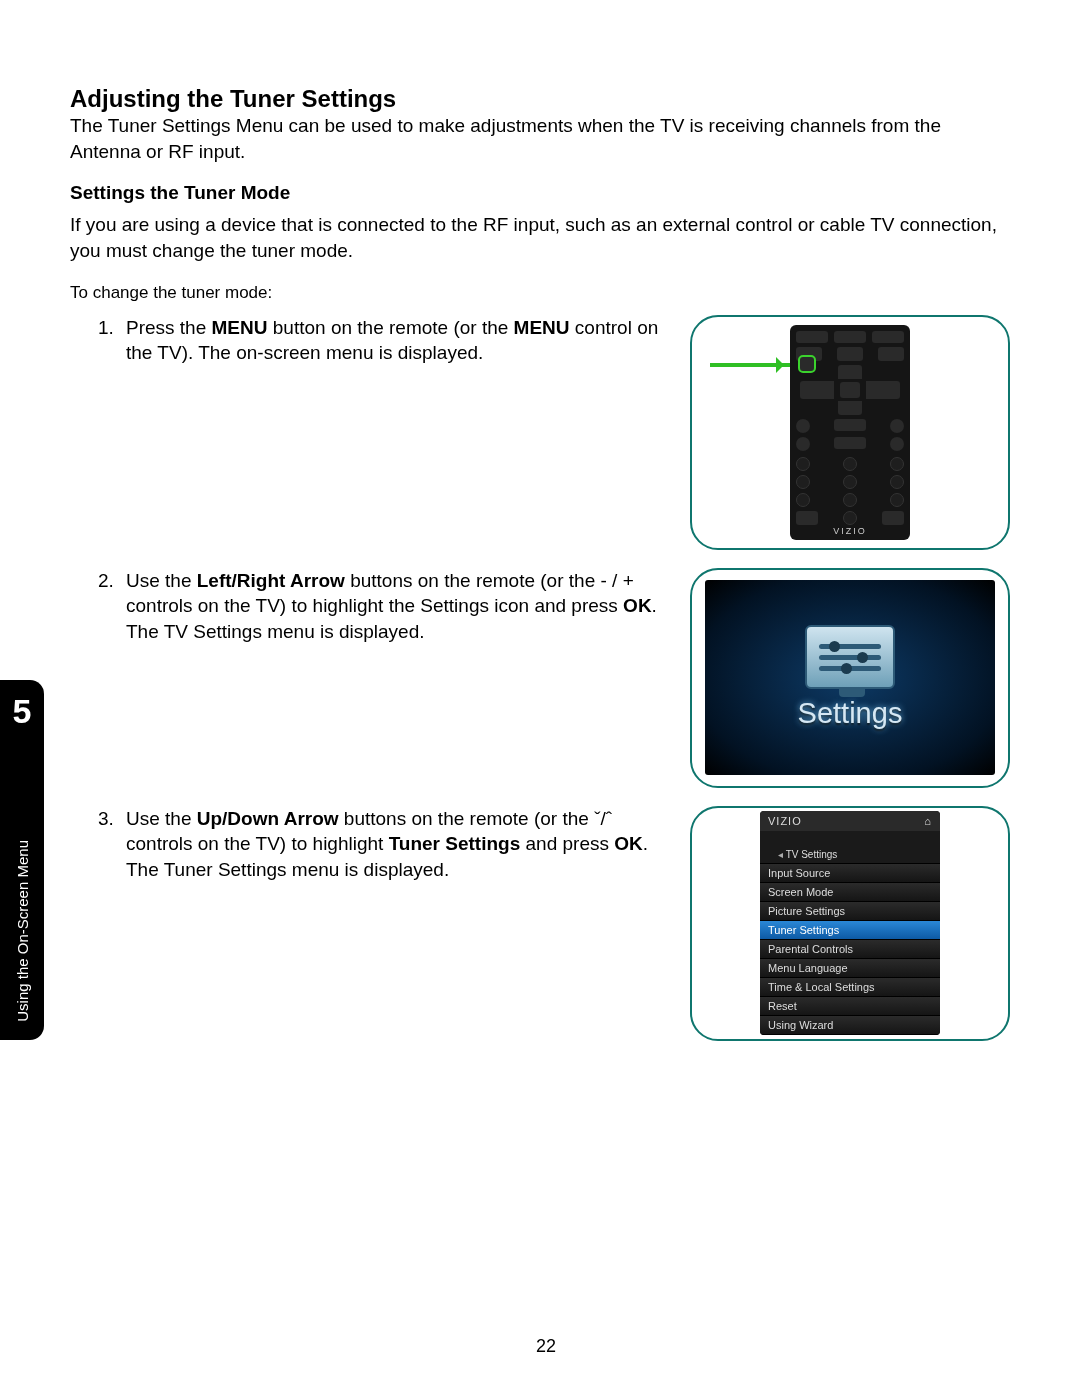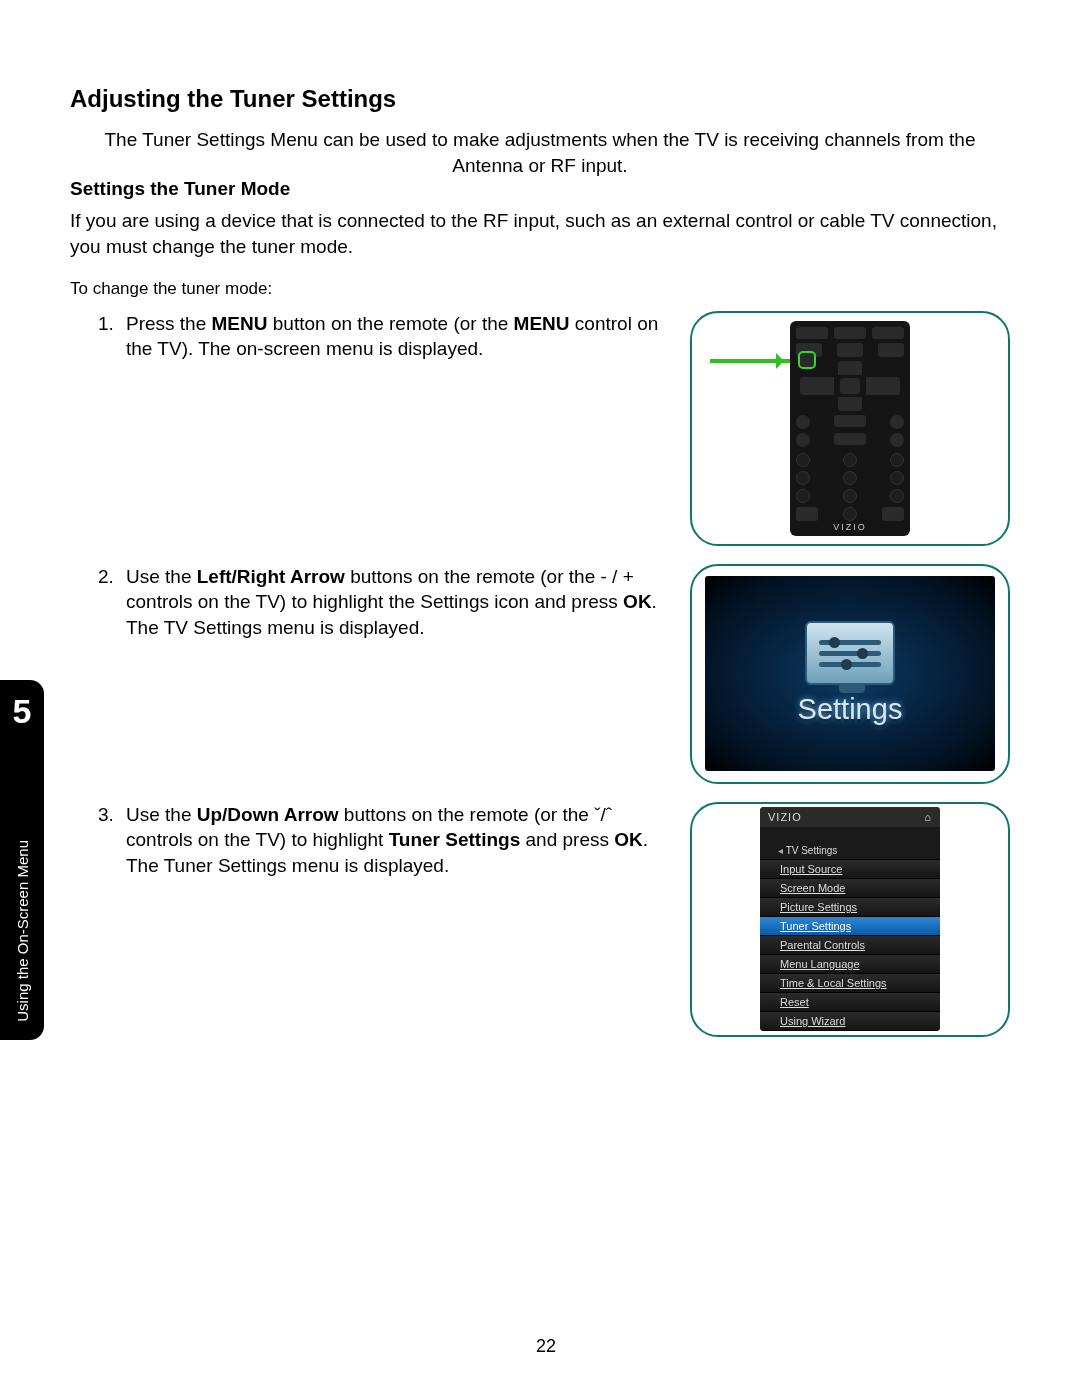--- a/index.html
+++ b/index.html
@@ -12,26 +12,25 @@
     color: #000;
   }
   .page {
     padding: 85px 70px 40px 70px;
     position: relative;
     height: 100%;
   }
   h2 {
     font-size: 24px;
     font-weight: bold;
-    margin-bottom: 14px;
   }
   .intro {
     font-size: 19px;
     line-height: 1.35;
-    text-align: center;
+    margin-bottom: 18px;
   }
   h3 {
     font-size: 19px;
     font-weight: bold;
     margin-bottom: 8px;
   }
   .body-txt {
     font-size: 19px;
     line-height: 1.35;
     margin-bottom: 18px;
@@ -144,21 +143,21 @@
     width: 180px; background:#0c0c0c; border-radius:4px; overflow:hidden;
     font-size:11px; color:#ddd;
   }
   .tv-menu-hd {
     background:#2a2a2a; padding:4px 8px; display:flex; justify-content:space-between;
     font-size:11px; letter-spacing:1px; align-items:center;
   }
   .home-ic { font-size:11px; }
   .tv-menu-sub { background:#1a1a1a; padding:18px 8px 3px 18px; font-size:10px; border-bottom:1px solid #000;}
   .tv-menu-sub::before{content:"◂ "; color:#aaa;}
-  .tv-menu-item { padding:3px 20px; border-bottom:1px solid #000; background:linear-gradient(#2b2b2b,#151515);text-decoration:underline; }
+  .tv-menu-item { padding:3px 8px; border-bottom:1px solid #000; background:linear-gradient(#2b2b2b,#151515); }
   .tv-menu-item.hl { background:linear-gradient(#2a87d6,#0d5aa5); color:#fff; }
 
   
   .side-tab {
     position:absolute; left:0; top:680px; width:44px; height:360px;
     background:#000; border-radius:0 14px 14px 0;
     color:#fff; display:flex; flex-direction:column; align-items:center;
   }
   .chnum { font-size:34px; font-weight:bold; margin-top:12px; }
   .chlabel {

